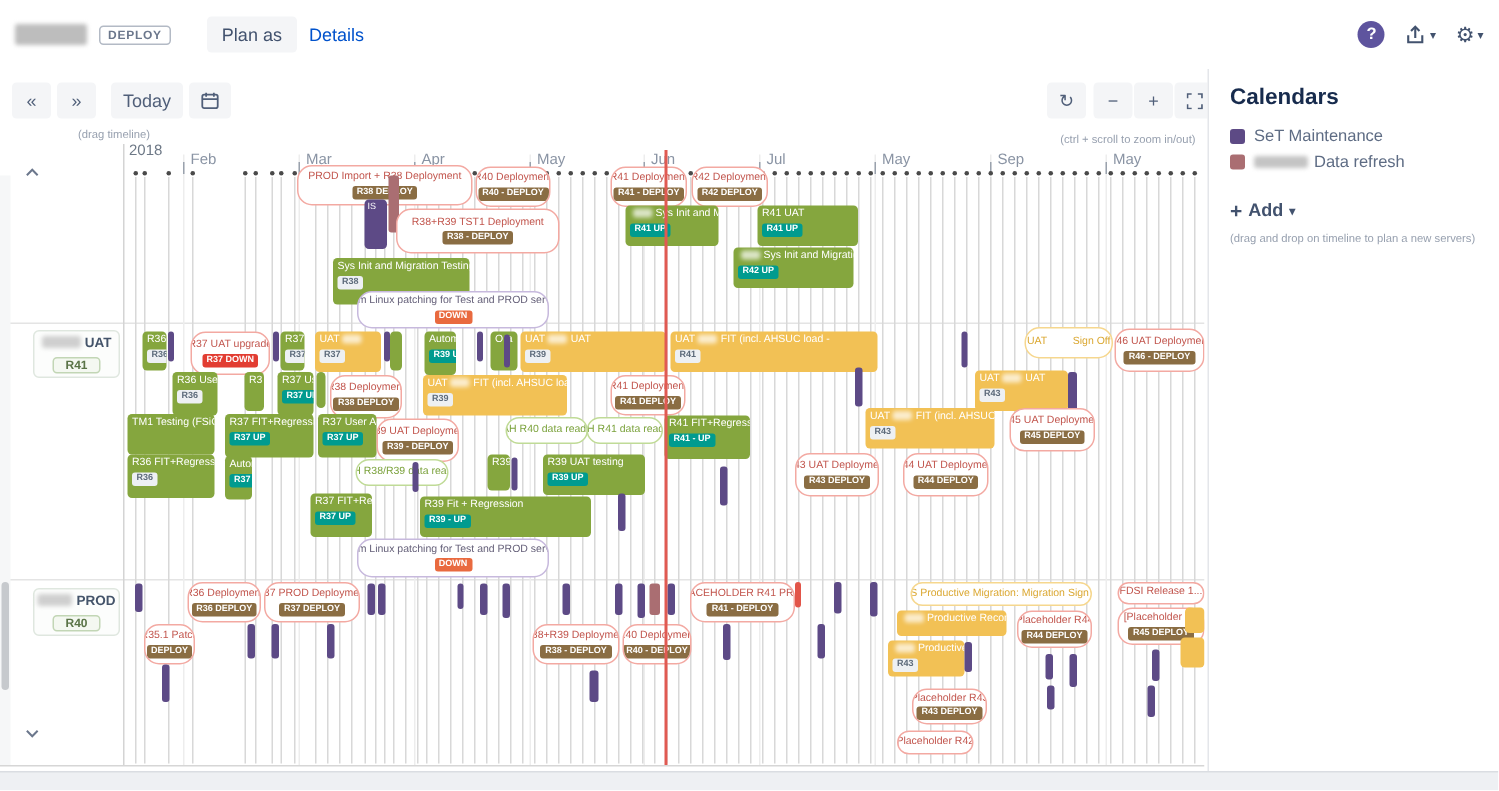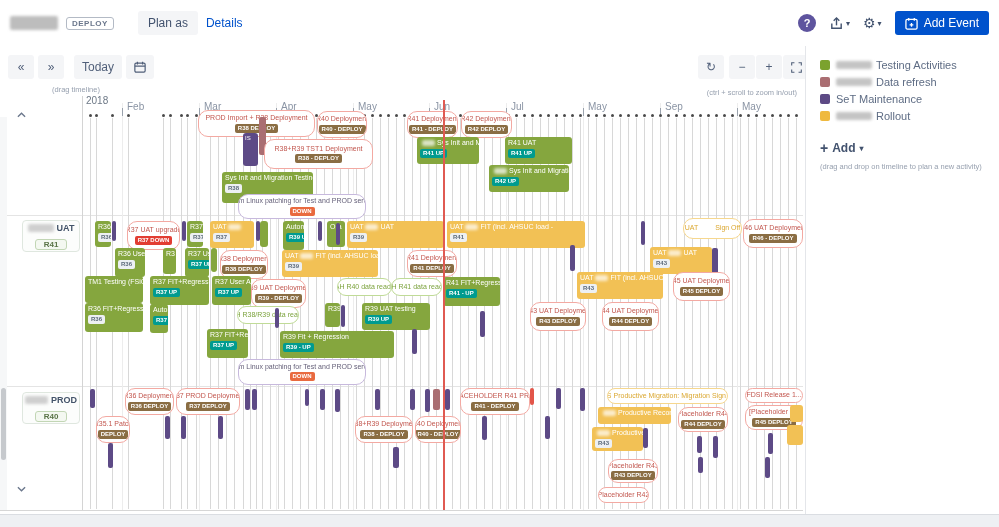--- a/index.html
+++ b/index.html
@@ -108,27 +108,20 @@
           <path d="M8 10V2.5"></path>
             <path d="M5 5l3-3 3 3"></path>
             <path d="M3 8v5h10V8"></path>
         </svg>
         <span class="chev">▾</span>
       </span>
       <span class="ic">
         <span style="font-size:14px;">⚙</span>
         <span class="chev">▾</span>
       </span>
-      <button class="btn-primary">
-        <svg width="13" height="13" viewBox="0 0 14 14" fill="none" stroke="#fff" stroke-width="1.4">
-          <rect x="1" y="2.5" width="12" height="10.5" rx="1.5"></rect>
-            <path d="M4 1v3M10 1v3M7 6.5v4M5 8.5h4"></path>
-        </svg>
-        <span>Add Event</span>
-      </button>
     </div>
   </div>
 
   <div class="tbar">
     <button class="tbtn">«</button>
     <button class="tbtn">»</button>
     <button class="tbtn" style="margin-left:6px;">Today</button>
     <button class="tbtn">
       <svg width="12" height="12" viewBox="0 0 14 14" fill="none" stroke="#505f79" stroke-width="1.4">
         <rect x="1" y="2.5" width="12" height="10.5" rx="1.5"></rect>
@@ -581,43 +574,34 @@
         <span class="badge deploy">R45 DEPLOY</span>
       </div>
       <div class="ev pb" style="left: 768px; top: 433px; width: 5px; height: 21px;"></div>
       <div class="ev pb" style="left: 765px; top: 457px; width: 5px; height: 21px;"></div>
       <div class="ev y" style="left: 790px; top: 405px; width: 13px; height: 17px;"></div>
       <div class="ev y" style="left: 787px; top: 425px; width: 16px; height: 20px;"></div>
       <div class="today" style="left: 443px;"></div>
     </div>
 
   <div class="side">
+    <h2>Calendars</h2>
     <div id="cal-items">
         <div class="cal-item">
-          <span class="swatch" style="background: rgb(123, 162, 46);"></span>
-          <span class="rd rd-side"></span>
-          <span>Testing Activities</span>
+          <span class="swatch" style="background: rgb(93, 74, 133);"></span>
+          <span>SeT Maintenance</span>
         </div>
         <div class="cal-item">
           <span class="swatch" style="background: rgb(170, 110, 114);"></span>
           <span class="rd rd-side"></span>
           <span>Data refresh</span>
         </div>
-        <div class="cal-item">
-          <span class="swatch" style="background: rgb(93, 74, 133);"></span>
-          <span>SeT Maintenance</span>
-        </div>
-        <div class="cal-item">
-          <span class="swatch" style="background: rgb(239, 185, 63);"></span>
-          <span class="rd rd-side"></span>
-          <span>Rollout</span>
-        </div>
       </div>
     <div class="addbtn">
       <span style="font-size:14px;font-weight:bold;">+</span>
       <span>Add</span>
       <span class="chev">▾</span>
     </div>
-    <div class="side-hint">(drag and drop on timeline to plan a new activity)</div>
+    <div class="side-hint">(drag and drop on timeline to plan a new servers)</div>
   </div>
 
   <div class="foot"></div>
 </div>
 
 </body></html>

